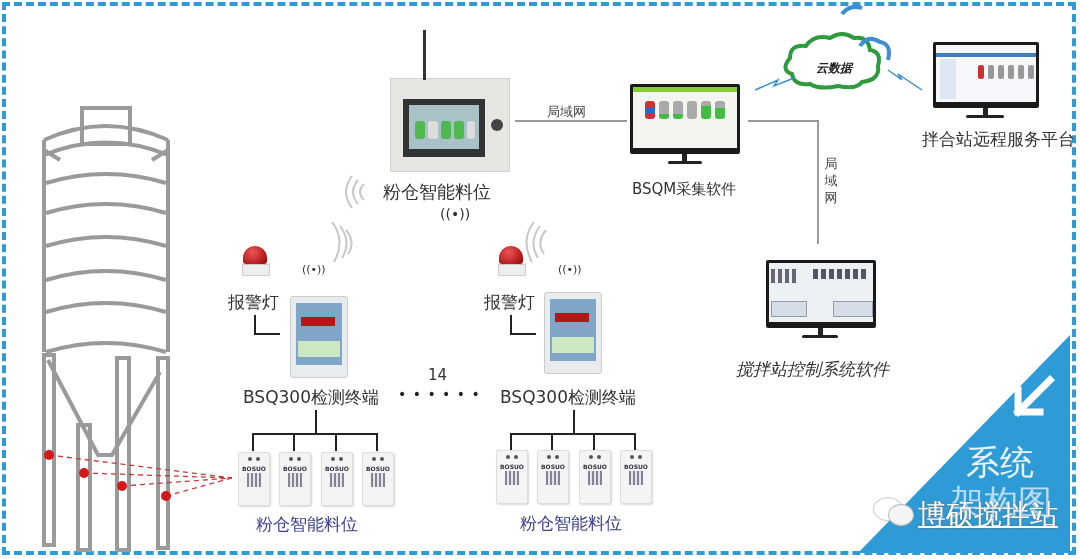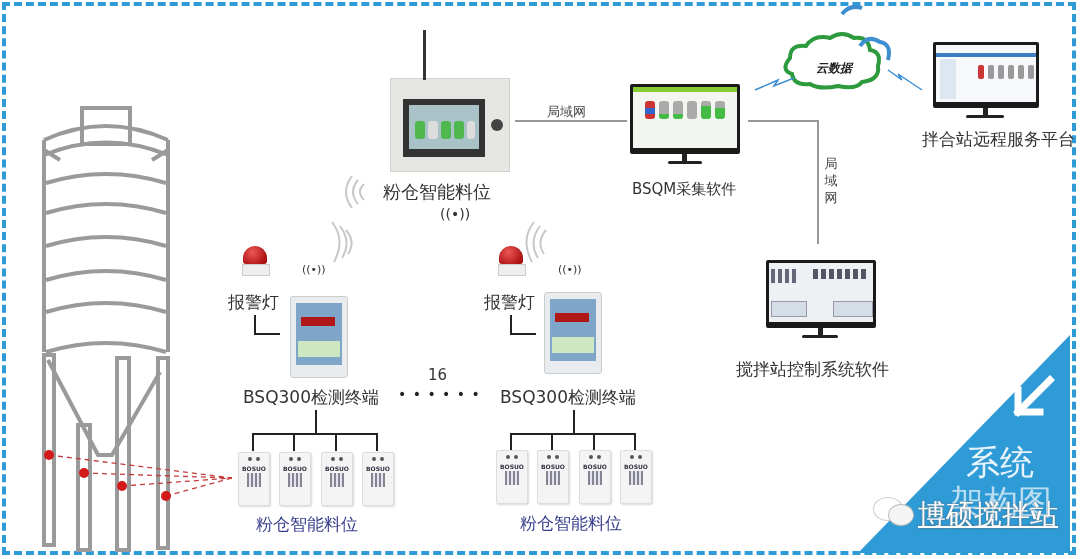--- a/index.html
+++ b/index.html
@@ -148,21 +148,21 @@
 <div class="monitor-screen" style="left:766px;top:260px;width:110px;height:68px;">
   <div class="screen-inner" style="background:#eef1f4;">
     <div class="abs" style="left:2px;top:6px;width:26px;height:14px;background:repeating-linear-gradient(90deg,#667 0 4px,#eef1f4 4px 7px);"></div>
     <div class="abs" style="left:44px;top:6px;width:56px;height:10px;background:repeating-linear-gradient(90deg,#556 0 5px,#eef1f4 5px 8px);"></div>
     <div class="abs" style="left:2px;top:38px;width:34px;height:14px;background:#d5dde6;border:1px solid #99a;"></div>
     <div class="abs" style="left:64px;top:38px;width:38px;height:14px;background:#d5dde6;border:1px solid #99a;"></div>
   </div>
 </div>
 <div class="stand" style="left:818px;top:328px;width:5px;height:8px;"></div>
 <div class="stand" style="left:802px;top:335px;width:36px;height:3px;border-radius:2px;"></div>
-<div class="lbl" style="left:736px;top:358px;font-size:17px;">搅拌站控制系统软件</div>
+<div class="lbl" style="left:736px;top:358px;font-size:17px;font-style:italic;">搅拌站控制系统软件</div>
 
 <svg style="left:0;top:0;width:1080px;height:559px;pointer-events:none;">
   <g fill="none" stroke="#c8c8c8" stroke-width="2">
     <path d="M352 176 Q340 192 352 208"></path>
       <path d="M358 180 Q348 192 358 204"></path>
       <path d="M364 184 Q356 192 364 200"></path>
     <path d="M332 222 Q346 240 334 262"></path>
       <path d="M340 226 Q352 242 342 258"></path>
       <path d="M346 230 Q356 242 348 254"></path>
     <path d="M534 222 Q520 240 532 262"></path>
@@ -210,21 +210,21 @@
     <div class="qr"></div>
   </div>
 <div class="sensor" style="left:362px;top:452px;">
     <div class="dot" style="left:9px"></div>
     <div class="dot" style="left:17px"></div>
     <div class="brand">BOSUO</div>
     <div class="qr"></div>
   </div>
 <div class="lbl-blue" style="left:256px;top:513px;font-size:17px;">粉仓智能料位</div>
 
-<div class="lbl-sm" style="left:428px;top:366px;font-size:15px;color:#333;">16</div>
+<div class="lbl-sm" style="left:428px;top:366px;font-size:15px;color:#333;">14</div>
 <div class="lbl-sm" style="left:398px;top:386px;font-size:14px;color:#222;letter-spacing:1px;">• • • • • •</div>
 
 <div class="alarm" style="left:496px;top:246px;">
   <div class="dome"></div>
     <div class="base"></div>
 </div>
 <div class="lbl" style="left:484px;top:291px;font-size:17px;">报警灯</div>
 <div class="bline" style="left:510px;top:315px;width:2px;height:20px;"></div>
 <div class="bline" style="left:510px;top:333px;width:26px;height:2px;"></div>
 <div class="abs" style="left:558px;top:263px;font-size:11px;color:#333;">((•))</div>

